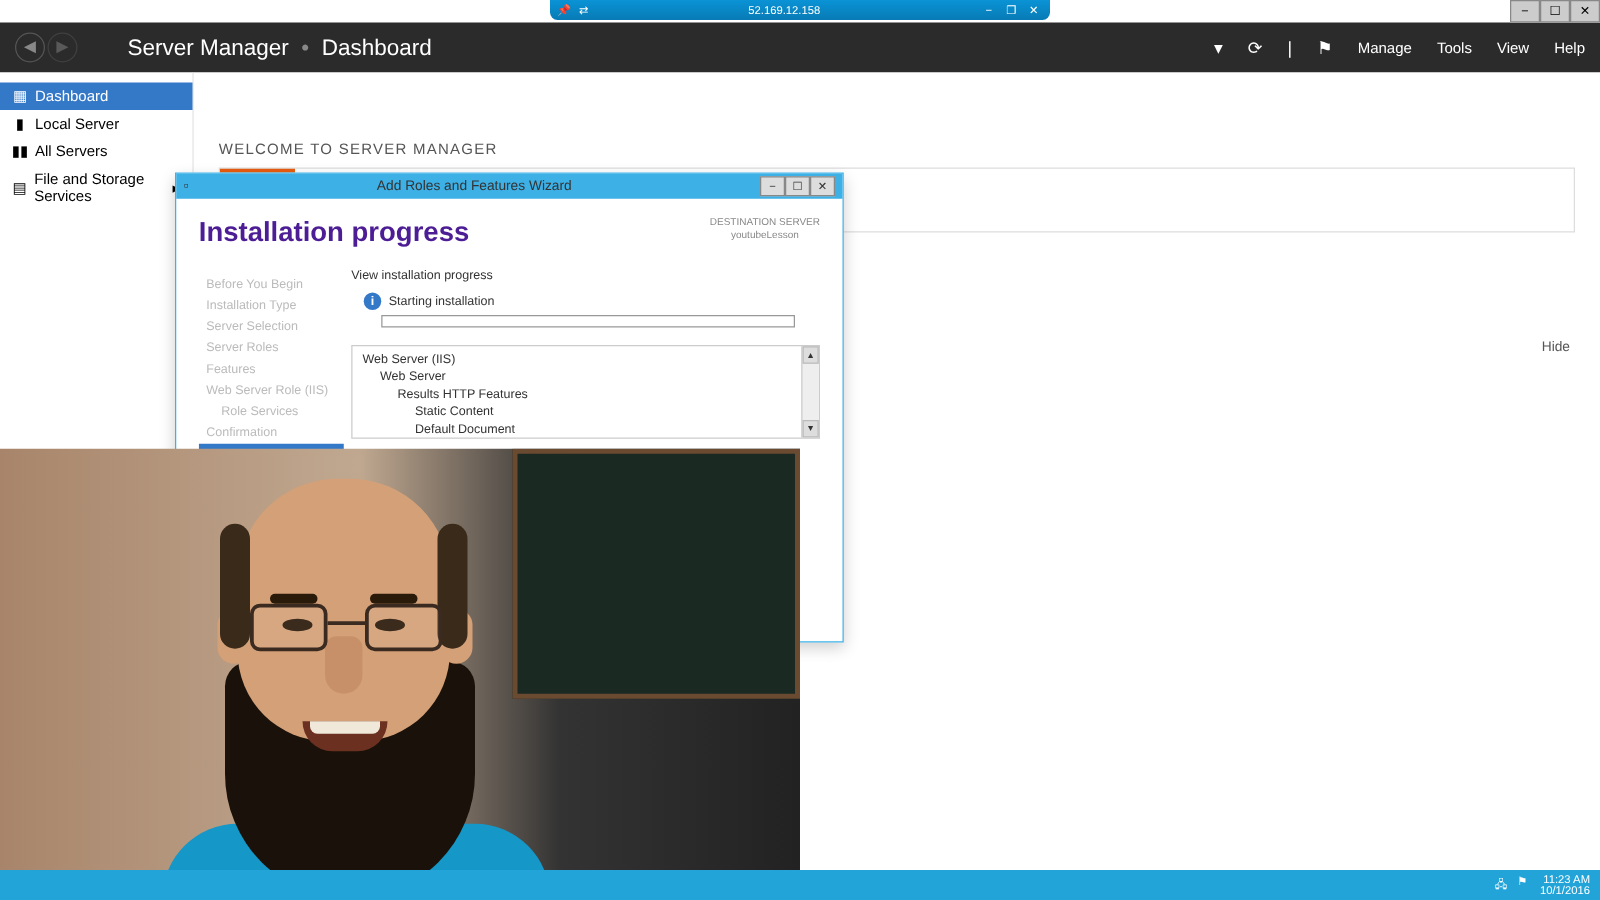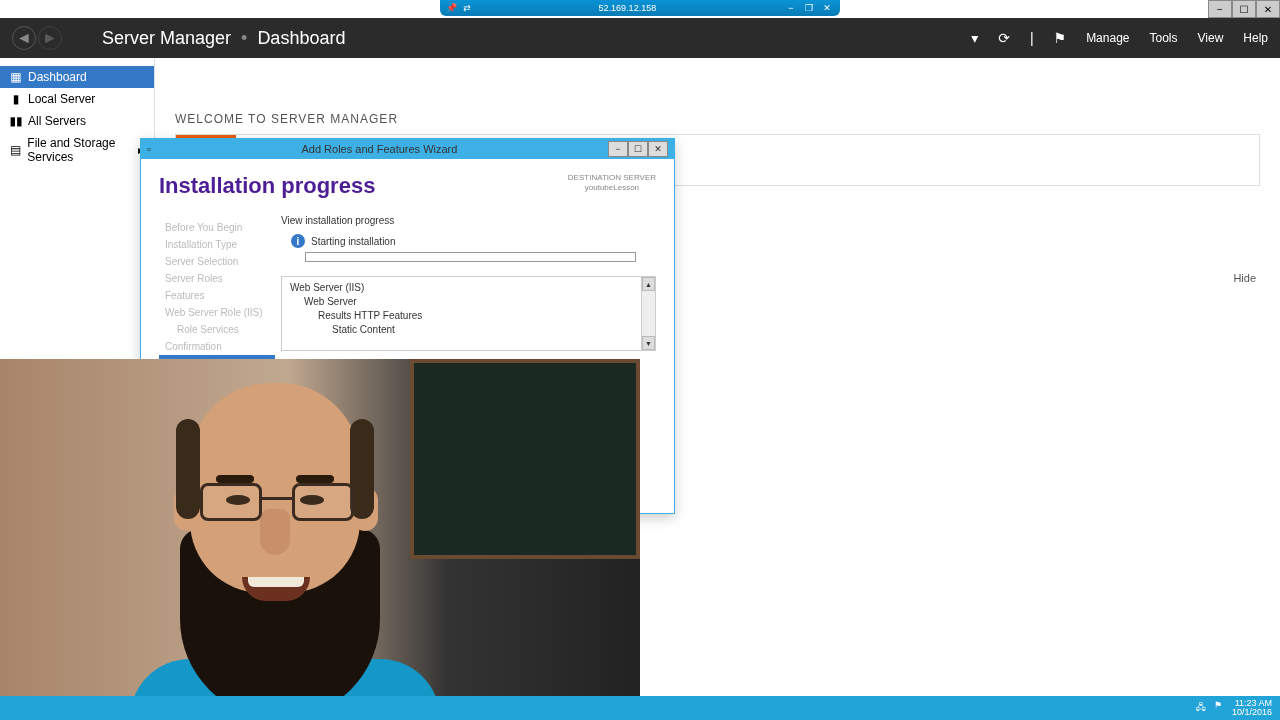--- a/index.html
+++ b/index.html
@@ -207,20 +207,21 @@
           <div class="info-icon">i</div>
           <span>Starting installation</span>
         </div>
         <div class="prog-bar"></div>
         <div class="feature-box">
           <div class="feature-list">
             <div class="fl-0">Web Server (IIS)</div>
             <div class="fl-1">Web Server</div>
             <div class="fl-2">Results HTTP Features</div>
             <div class="fl-3">Static Content</div>
+            <div class="fl-3">Default Document</div>
 
           </div>
           <div class="feat-scroll">
             <div class="scroll-btn">▲</div>
             <div class="scroll-track"></div>
             <div class="scroll-btn">▼</div>
           </div>
         </div>
       </div>
     </div>

